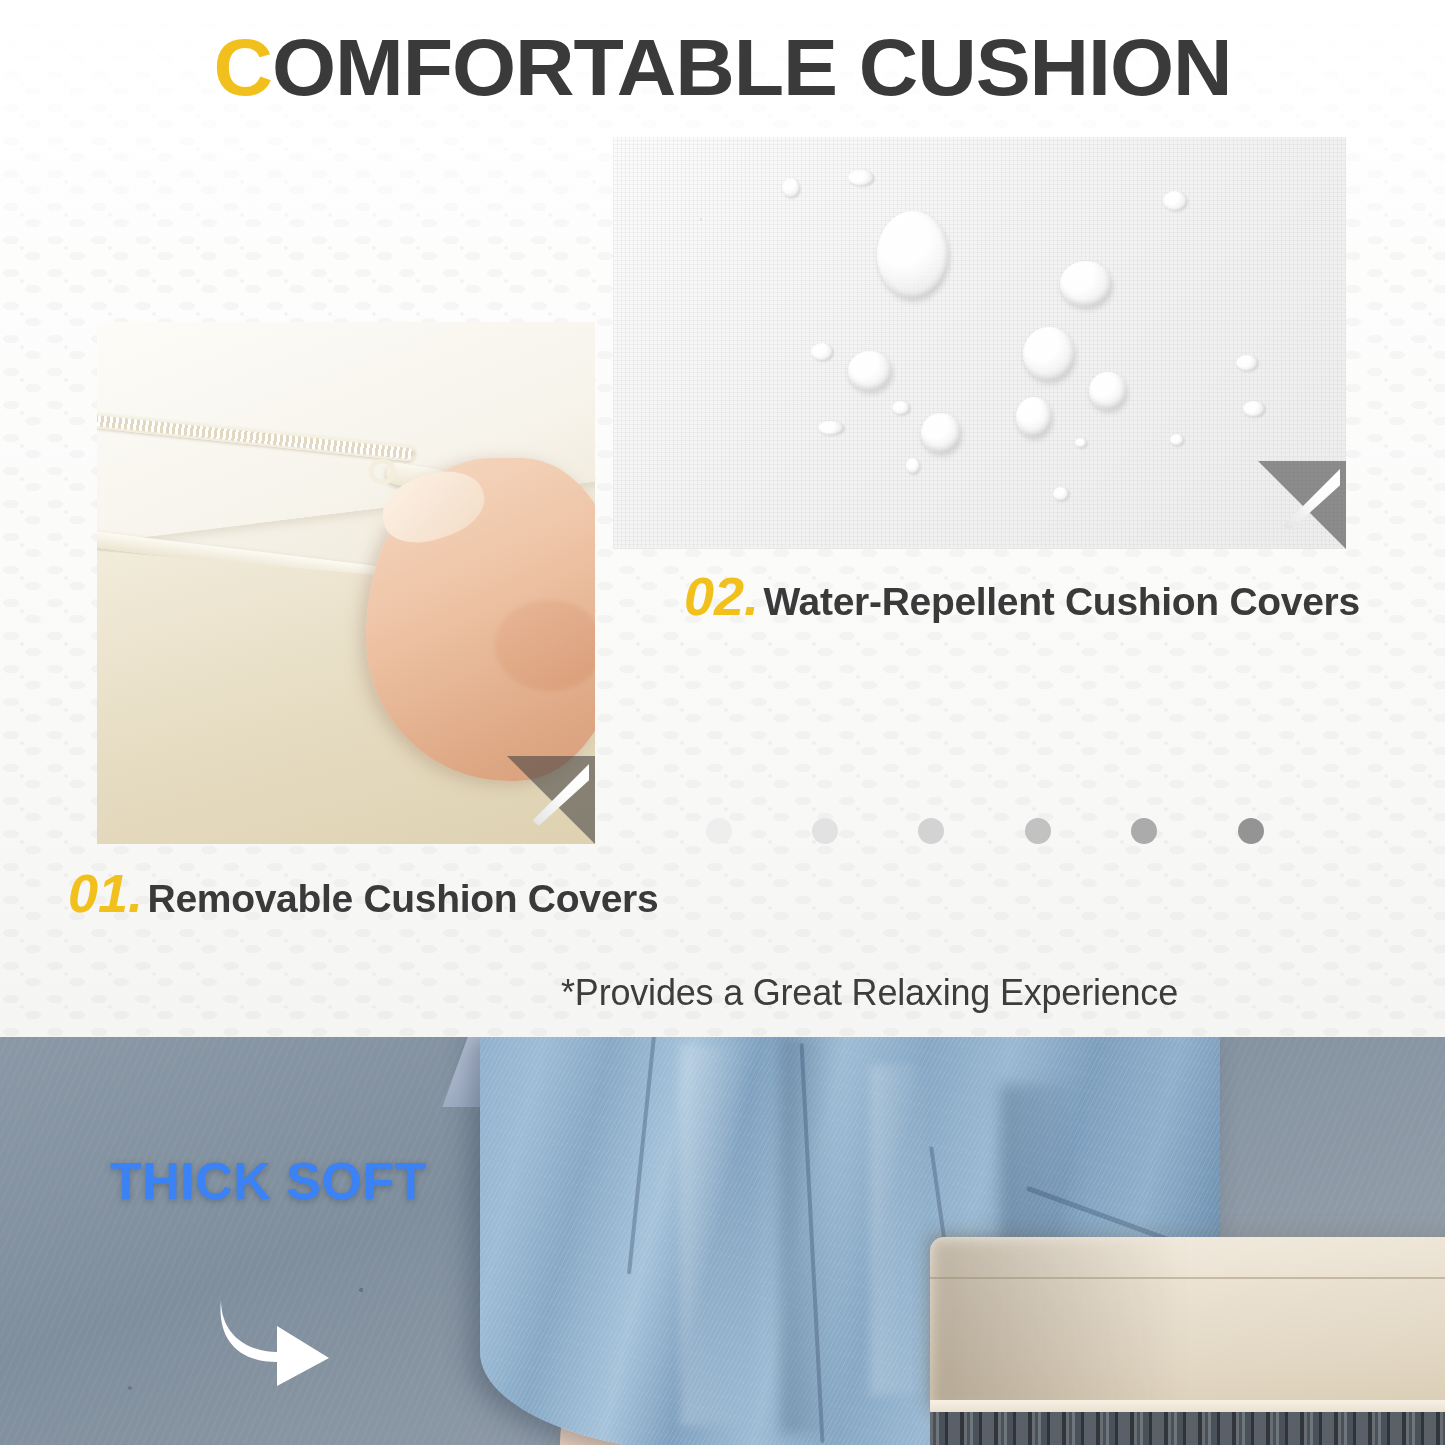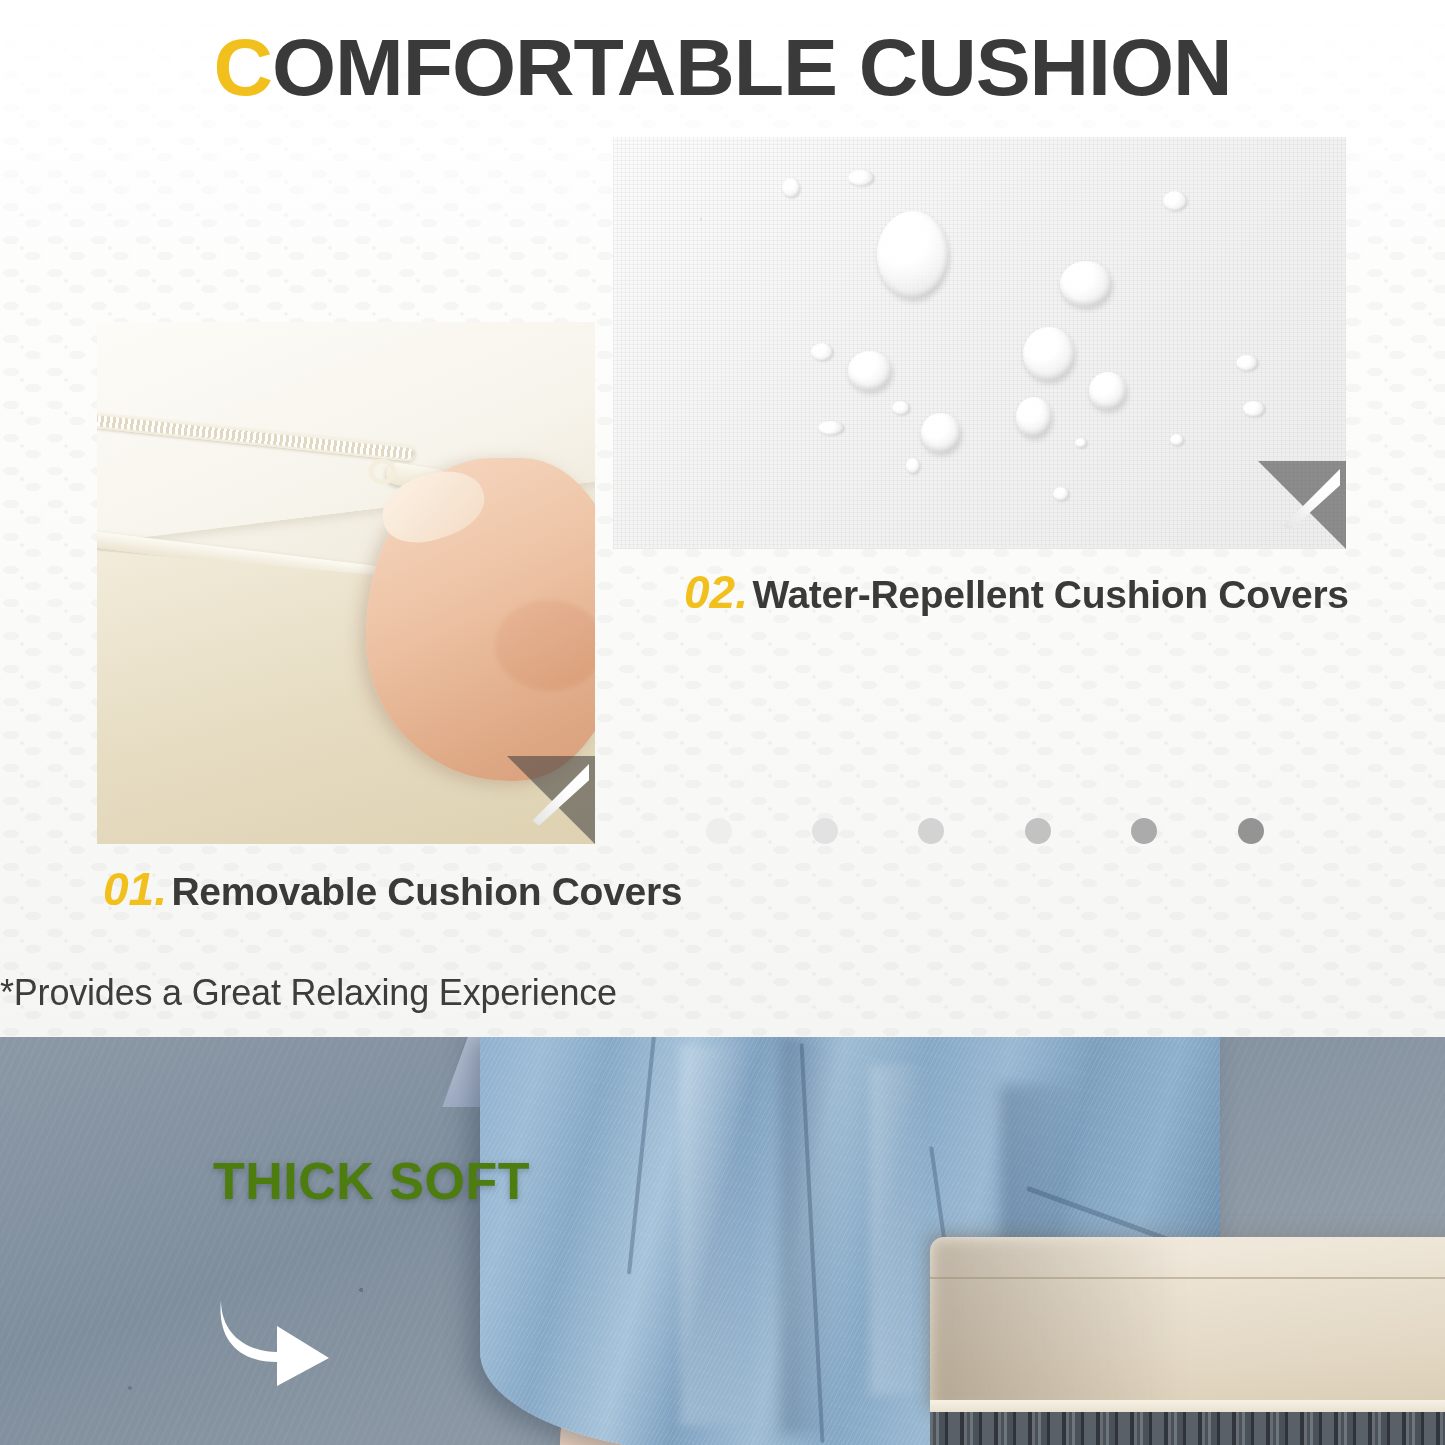--- a/index.html
+++ b/index.html
@@ -154,37 +154,37 @@
     position:absolute; right:6px; bottom:6px; width:74px; height:74px;
     background:linear-gradient(225deg,#ffffff 0%,#fdfdfd 35%,#e9e9e9 70%,#cfcfcf 100%);
     clip-path:polygon(100% 0,0 100%,14% 100%,100% 22%);
     border-radius:0 0 0 60px;
   }
 
   
   .caption{ position:absolute; white-space:nowrap; }
   .caption .num{
     color:#F2C01C; font-weight:bold; font-style:italic;
-    font-size:46px; letter-spacing:0px;
+    font-size:54px; letter-spacing:0px;
   }
   .caption .txt{
     color:#3a3a3a; font-weight:bold; font-size:39px;
     letter-spacing:-0.3px;
   }
   .cap-02{ left:684px; top:565px; }
-  .cap-01{ left:68px; top:862px;margin-left:35px; }
+  .cap-01{ left:68px; top:862px; }
 
   
   .dots{ position:absolute; left:0; top:818px; width:1445px; height:30px; }
   .dot{ position:absolute; width:26px; height:26px; border-radius:50%; }
 
   
   .footnote{
     position:absolute; left:0; top:972px; width:1178px;
-    text-align:left; font-size:36px; color:#3d3d3d; font-weight:300;
+    text-align:right; font-size:36px; color:#3d3d3d; font-weight:300;
     letter-spacing:-0.2px;
   }
 
   
   .bottom-section{
     position:absolute; left:0; top:1037px; width:1445px; height:408px;
     overflow:hidden;
     background:linear-gradient(160deg,#8a98a6 0%,#7f8e9d 35%,#8e9aa6 70%,#96a1ac 100%);
   }
   .floor-grain{
@@ -272,21 +272,21 @@
     background-size:34px 26px, 34px 26px;
   }
   .rattan-gloss{
     position:absolute; inset:0;
     background:repeating-linear-gradient(90deg, rgba(255,255,255,.16) 0 3px, rgba(0,0,0,0) 3px 34px);
   }
 
   
   .banner-text{
     position:absolute; left:110px; top:1152px; width:420px;
-    text-align:right; color:#4d7c0f; font-weight:bold;
+    text-align:left; color:#3b82f6; font-weight:bold;
     font-size:52px; line-height:1.13; letter-spacing:0.5px;
     text-shadow:0 2px 6px rgba(40,55,70,.35);
   }
   .arrow-wrap{ position:absolute; left:215px; top:1292px; width:120px; height:96px; }
 </style>
 </head>
 <body>
 
 <div class="top-section">
   <div class="waffle"></div>

